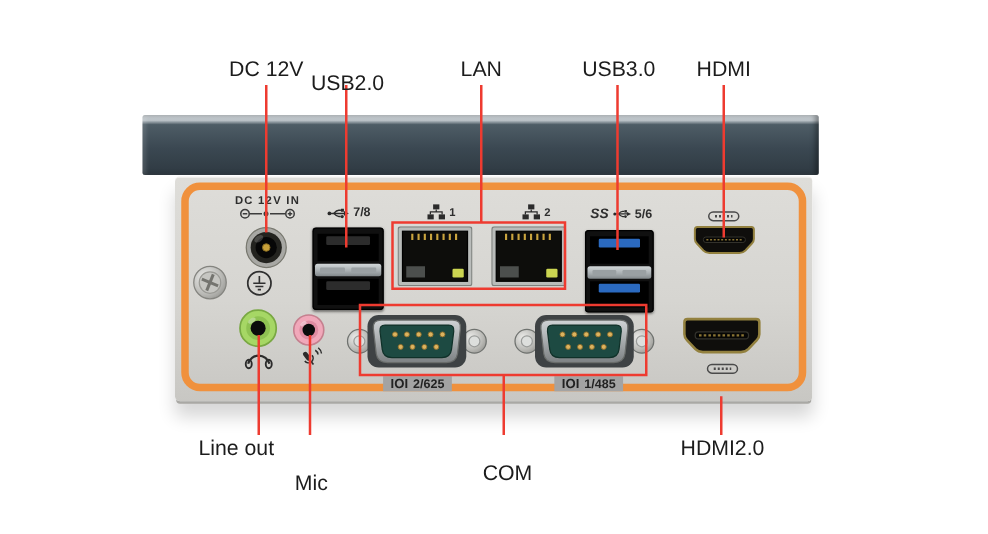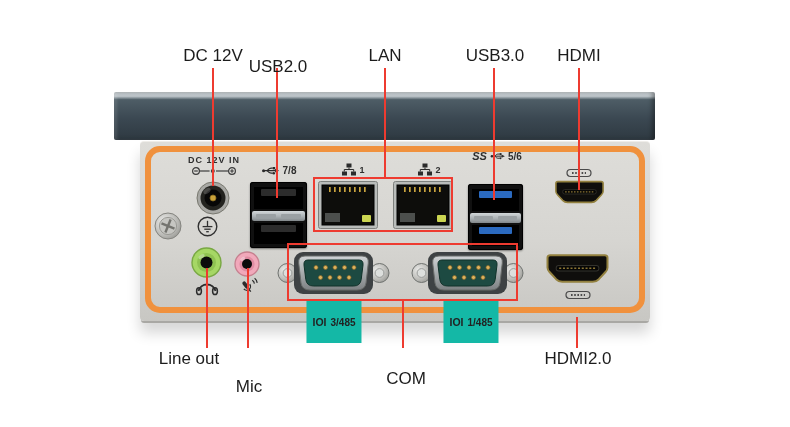--- a/index.html
+++ b/index.html
@@ -43,21 +43,21 @@
     box-shadow:inset 0 0 0 1px #000, 0 1px 2px rgba(0,0,0,.45); }
   .usb-open { position:absolute; left:4px; right:4px; background:#000; }
   .usb-tongue { position:absolute; left:7px; right:7px; height:7px; border-radius:1px; }
   .usb-div { position:absolute; left:2px; right:2px; height:10px; border-radius:2px;
     background:linear-gradient(180deg,#d2d7d9 0%,#aab0b3 55%,#82888b 100%); }
   .usb-div:before, .usb-div:after { content:""; position:absolute; top:3px; width:38%; height:4px; background:#9aa0a3; border-radius:1px; }
   .usb-div:before { left:4px; } .usb-div:after { right:4px; }
   
   .chip {
     position:absolute; transform:translateX(-50%); z-index:4;
-    background:#14b8a6; padding:15px 6px; display:flex; align-items:center; gap:4px;
+    background:#a3a3a3; padding:0 6px; display:flex; align-items:center; gap:4px;
     font-size:10px; color:#222; white-space:nowrap;justify-content:flex-end;
   }
   .chip .ioi { font-weight:bold; letter-spacing:0px; font-size:10.5px; }
   .chip .num { font-weight:bold; }
 </style>
 </head>
 <body>
 
 <div class="stage">
 
@@ -215,21 +215,21 @@
         <rect x="26" y="6" width="1.7" height="5"></rect>
         <rect x="31" y="6" width="1.7" height="5"></rect>
         <rect x="36" y="6" width="1.7" height="5"></rect>
         <rect x="41" y="6" width="1.7" height="5"></rect>
         <rect x="46" y="6" width="1.7" height="5"></rect>
     </g>
     <rect x="7" y="32" width="15" height="9" fill="#4c4f4d"></rect>
     <rect x="44" y="34" width="9" height="7" rx="1" fill="var(--led-yellow,#cbd551)"></rect>
   </svg>
 
-  <div class="prow" style="left:497px; top:150px;justify-content:center;">
+  <div class="prow" style="left:497px; top:165px;justify-content:center;">
     <span style="font-style:italic; font-size:11px;">SS</span>
     <svg width="15" height="10" viewBox="0 0 18 11">
       <circle cx="2" cy="5.7" r="1.5" fill="#2b2b2b"></circle>
       <g stroke="#2b2b2b" stroke-width="1.2" fill="none">
         <path d="M2 5.7 H14"></path>
         <path d="M5.5 5.7 C7 4 8 3.2 9.5 3.2 H11.2"></path>
         <path d="M5.5 5.7 C7 7.4 8 8.2 9.5 8.2 H11"></path>
       </g>
       <rect x="11.2" y="2" width="2.4" height="2.4" fill="#2b2b2b"></rect>
       <circle cx="12.2" cy="8.2" r="1.3" fill="#2b2b2b"></circle>
@@ -318,21 +318,21 @@
         <circle cx="67.5" cy="17.5" r="2"></circle>
         <circle cx="77" cy="17.5" r="2"></circle>
       <circle cx="43.5" cy="27.5" r="2"></circle>
         <circle cx="53" cy="27.5" r="2"></circle>
         <circle cx="62.5" cy="27.5" r="2"></circle>
         <circle cx="72" cy="27.5" r="2"></circle>
     </g>
   </svg>
   <div class="chip" style="left:334px; top:301px;">
     <span class="ioi">IOI</span>
-    <span class="num">3/485</span>
+    <span class="num">2/625</span>
   </div>
   <div class="chip" style="left:471px; top:301px;">
     <span class="ioi">IOI</span>
     <span class="num">1/485</span>
   </div>
 
   <svg class="abs" style="left:546px; top:253px;" width="63" height="31" viewBox="0 0 62 30">
     <path d="M4 2 H58 Q60.5 2 60.5 4.5 V14 Q60.5 16.5 58.5 18.5 L52 25.5 Q49.5 28 46 28 H16 Q12.5 28 10 25.5 L3.5 18.5 Q1.5 16.5 1.5 14 V4.5 Q1.5 2 4 2 Z" fill="#0f0e0c" stroke="#93813f" stroke-width="2"></path>
     <rect x="10" y="12" width="42" height="5.5" rx="2.5" fill="#060605" stroke="#33322c" stroke-width="1"></rect>
     <line x1="13" y1="14.8" x2="49" y2="14.8" stroke="#8a7434" stroke-width="1.6" stroke-dasharray="2 1.7"></line>

